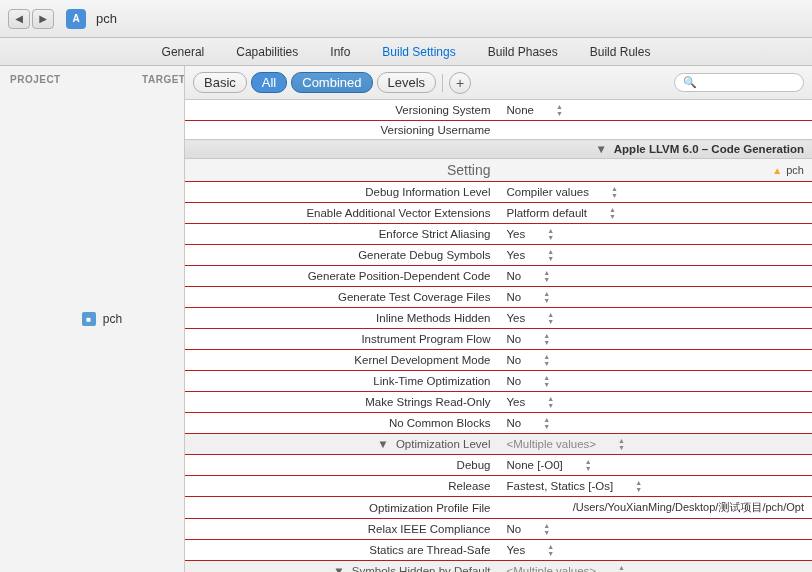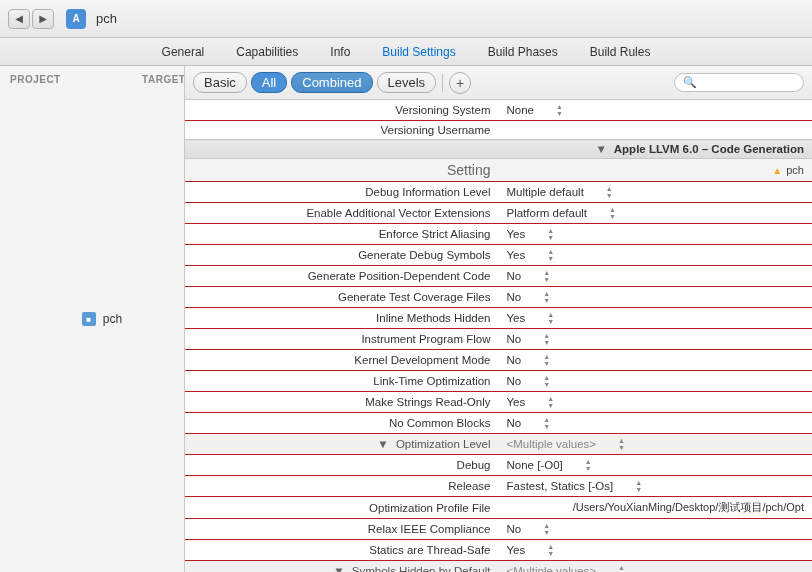--- a/index.html
+++ b/index.html
@@ -382,21 +382,21 @@
               <span style="color:#f5a623;font-size:10px;">▲</span>
               <span>pch</span>
             </span>
           </td>
         </tr>
 
         <tr>
           <td>Debug Information Level</td>
           <td>
             <span class="value-with-stepper">
-              <span>Multiple default</span>
+              <span>Compiler values</span>
               <span class="stepper">
                     <span>▲</span>
                     <span>▼</span>
                   </span>
             </span>
           </td>
         </tr>
         <tr>
           <td>Enable Additional Vector Extensions</td>
           <td>

